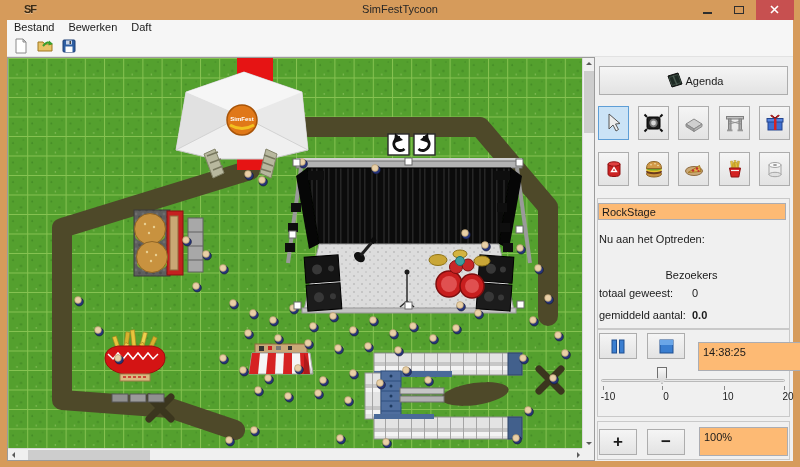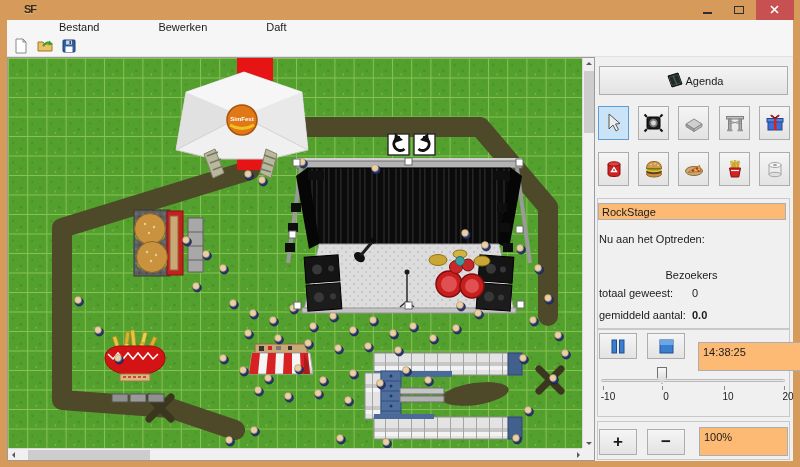--- a/index.html
+++ b/index.html
@@ -11,21 +11,21 @@
     text-shadow:0 1px 0 rgba(255,255,255,.3);letter-spacing:-1px;}
   .title-text{position:absolute;left:0;top:3px;width:100%;text-align:center;font-size:11px;color:#262626;}
   .cap-buttons{position:absolute;right:6px;top:0;height:20px;display:flex;}
   .cap-btn{width:32px;height:20px;position:relative;}
   .cap-btn.close{width:38px;background:#C75050;}
   .glyph-min{position:absolute;left:11px;top:12px;width:9px;height:2px;background:#2e2e2e;}
   .glyph-max{position:absolute;left:10px;top:6px;width:10px;height:8px;border:1.5px solid #2e2e2e;background:transparent;}
   
   .client{position:absolute;left:7px;top:20px;width:786px;height:441px;background:#F0F0F0;}
   .menubar{position:absolute;left:0;top:0;width:786px;height:14px;background:#F6F6F6;display:flex;align-items:center;}
-  .menu-item{font-size:11px;color:#1a1a1a;padding:0 7px;line-height:14px;margin-left:45px;}
+  .menu-item{font-size:11px;color:#1a1a1a;padding:0 7px;line-height:14px;}
   .toolbar{position:absolute;left:0;top:14px;width:786px;height:23px;background:#F6F6F6;border-bottom:1px solid #E2E2E2;}
   .tb-btn{position:absolute;top:1px;width:22px;height:21px;display:flex;align-items:center;justify-content:center;}
   
   .map-panel{position:absolute;left:0;top:37px;width:588px;height:404px;background:#FFF;border:1px solid #9B9B9B;}
   .map-svg{position:absolute;left:0;top:0;}
   .vscroll{position:absolute;right:0;top:0;width:12px;height:391px;background:#F0F0F0;border-left:1px solid #DADADA;}
   .vthumb{position:absolute;left:1px;top:13px;width:10px;height:62px;background:#CDCDCD;}
   .hscroll{position:absolute;left:0;bottom:0;width:576px;height:12px;background:#F0F0F0;border-top:1px solid #DADADA;}
   .hthumb{position:absolute;left:20px;top:1px;width:122px;height:10px;background:#CDCDCD;}
   .arrow{position:absolute;width:0;height:0;border:3px solid transparent;}
@@ -56,20 +56,21 @@
   .tick-lbl{position:absolute;top:334px;font-size:10px;color:#1a1a1a;transform:translateX(-50%);padding-left:8px;}
   .pm{font-size:17px;font-weight:bold;line-height:10px;}
 </style>
 </head>
 <body>
 
 <div class="window">
 
   <div class="titlebar">
     <div class="app-icon">SF</div>
+    <div class="title-text">SimFestTycoon</div>
     <div class="cap-buttons">
       <div class="cap-btn">
           <div class="glyph-min"></div>
         </div>
       <div class="cap-btn">
           <div class="glyph-max"></div>
         </div>
       <div class="cap-btn close">
         <svg width="38" height="20">
             <path d="M15 6 L22 13 M22 6 L15 13" stroke="#fff" stroke-width="1.6"></path>

